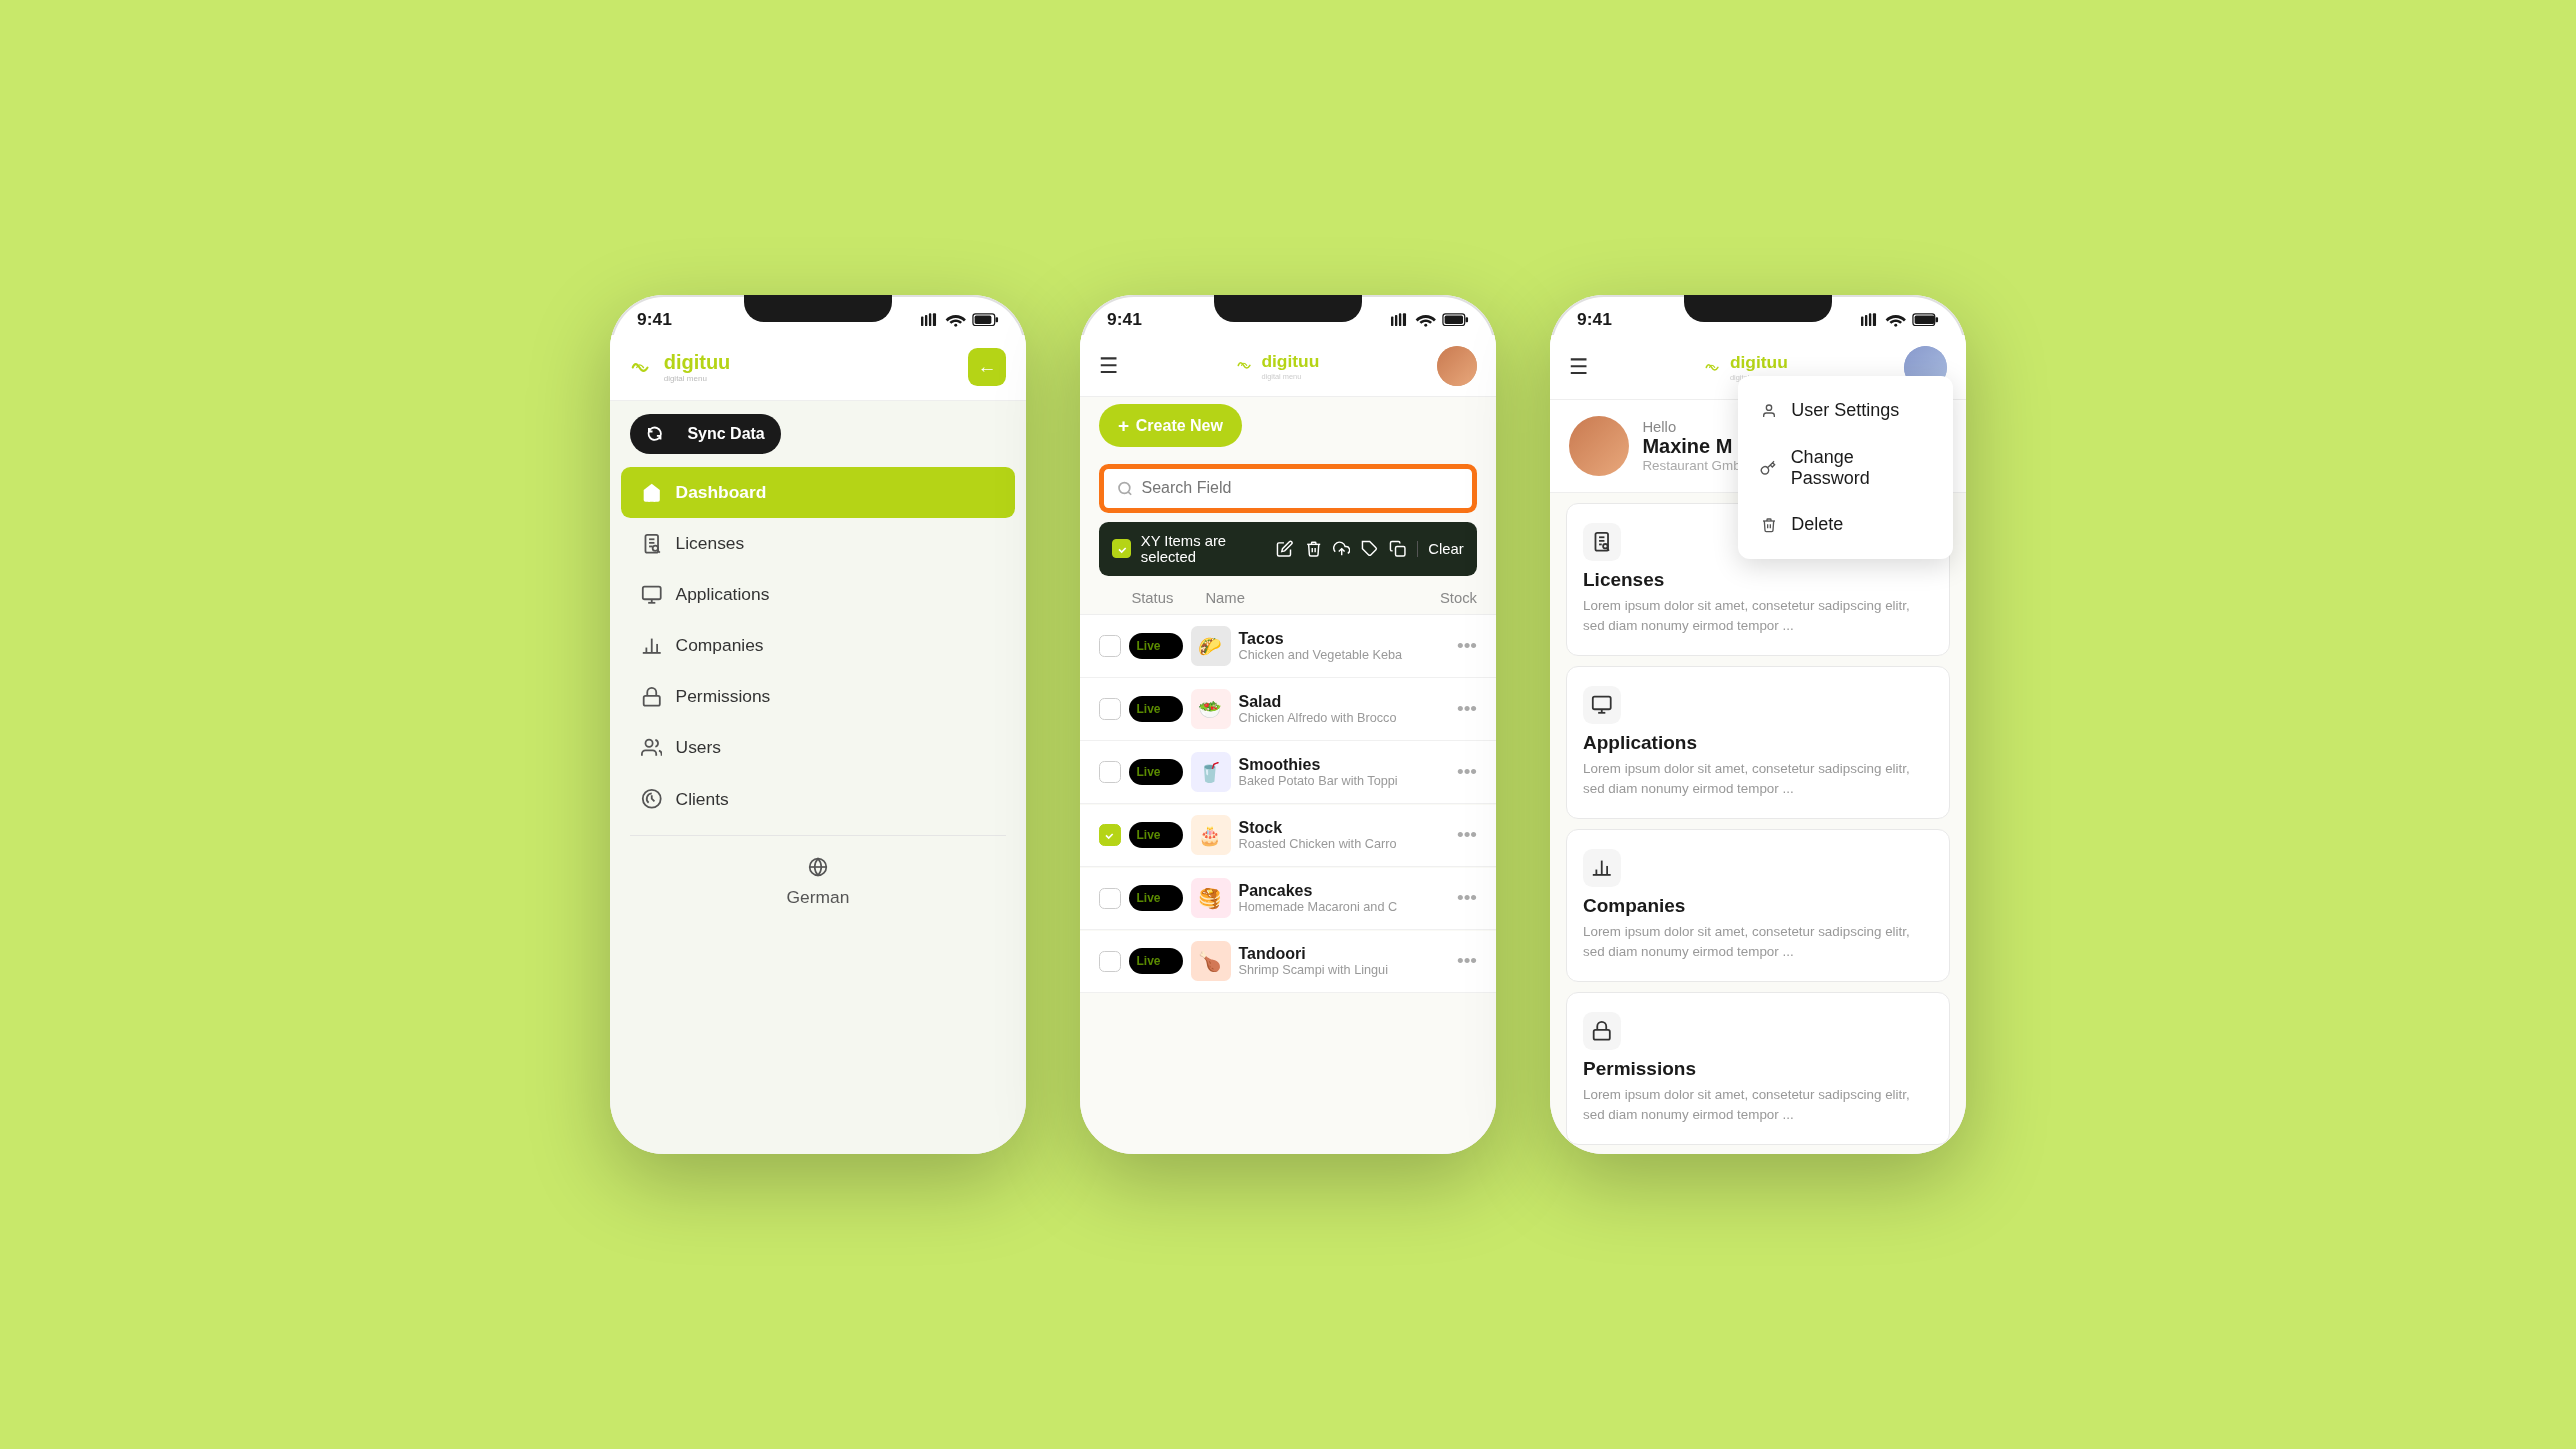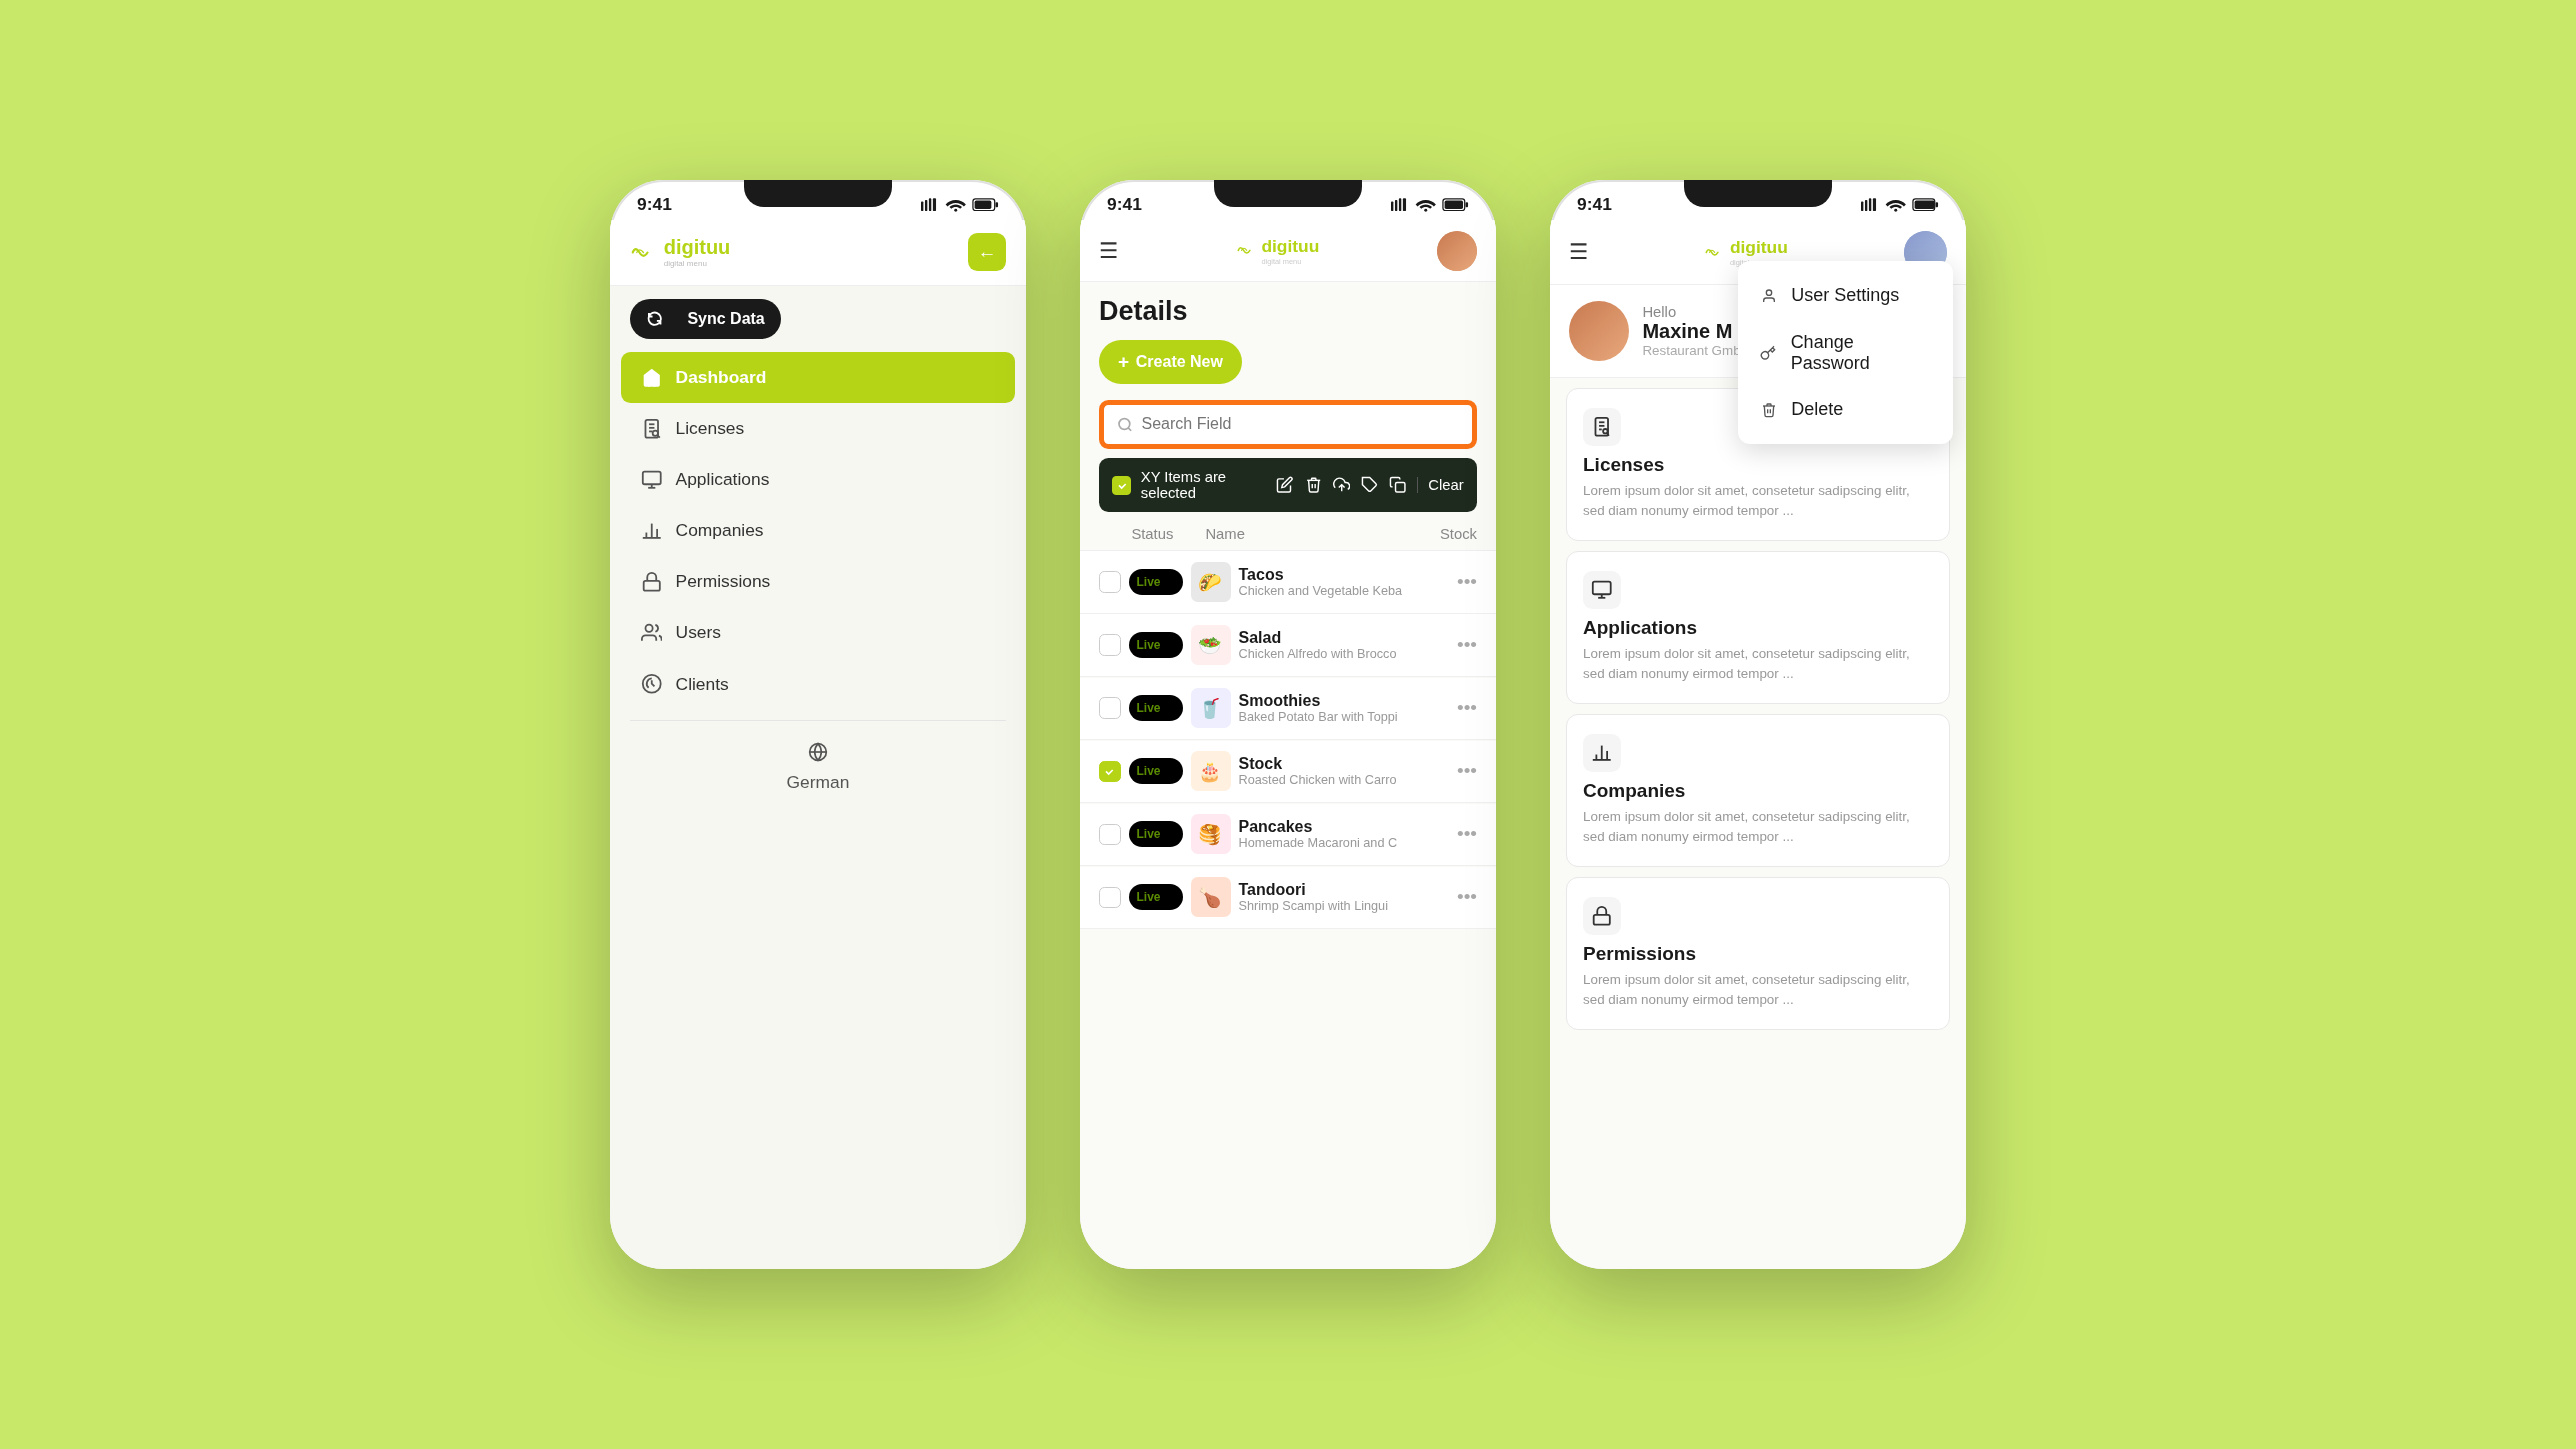--- a/index.html
+++ b/index.html
@@ -11,21 +11,21 @@
       align-items: center;
       justify-content: center;
       gap: 54px;
       font-family: -apple-system, BlinkMacSystemFont, 'Segoe UI', sans-serif;
       overflow: hidden;
     }
 
     
     .phone {
       width: 416px;
-      height: 1089px;
+      height: 859px;
       background: #fff;
       border-radius: 54px;
       box-shadow: 0 27px 81px rgba(0,0,0,0.25), inset 0 0 0 2px #e0e0e0;
       position: relative;
       overflow: hidden;
       flex-shrink: 0;
     }
     .phone::before {
       content: '';
       position: absolute;
@@ -456,21 +456,20 @@
         <div style="display:flex;flex-direction:column;">
           <span style="font-size:17.4px;font-weight:800;color:#b5d416;">digituu</span>
           <span style="font-size:7.4px;color:#ccc;">digital menu</span>
         </div>
       </div>
       <div class="avatar-sm">
         <div class="avatar-img"></div>
       </div>
     </div>
 
-    <div class="details-title">Details</div>
 
     <div class="create-btn">
       <span style="font-size:19px;">+</span>
       <span>Create New</span>
     </div>
 
     <div class="search-bar">
       <svg width="17.4" height="17.4" viewBox="0 0 24 24" fill="none" stroke="#aaa" stroke-width="2.5">
         <circle cx="11" cy="11" r="8"></circle>
           <path d="m21 21-4.35-4.35"></path>

